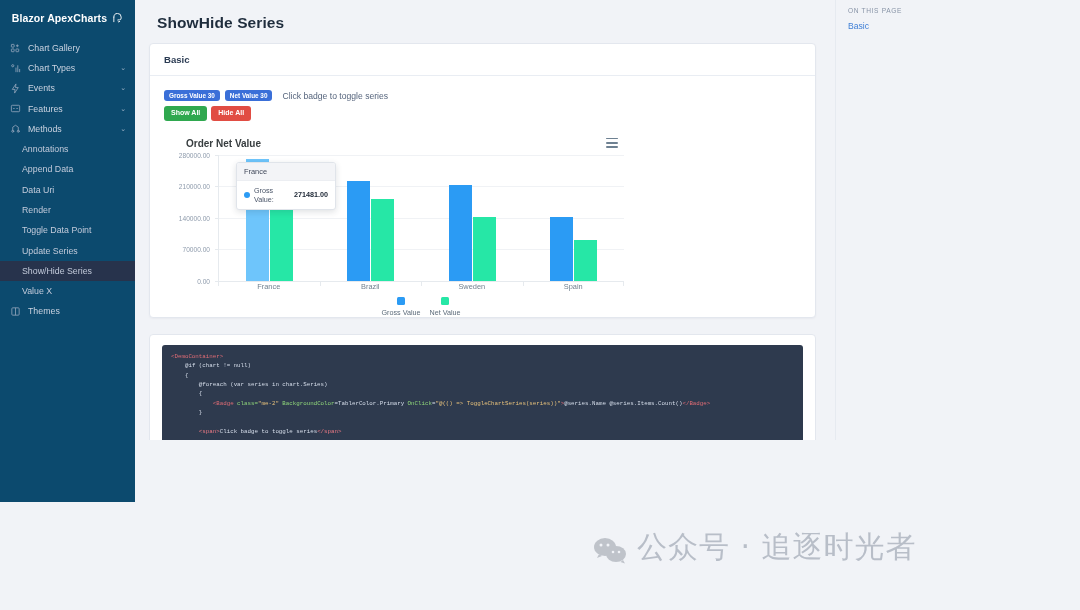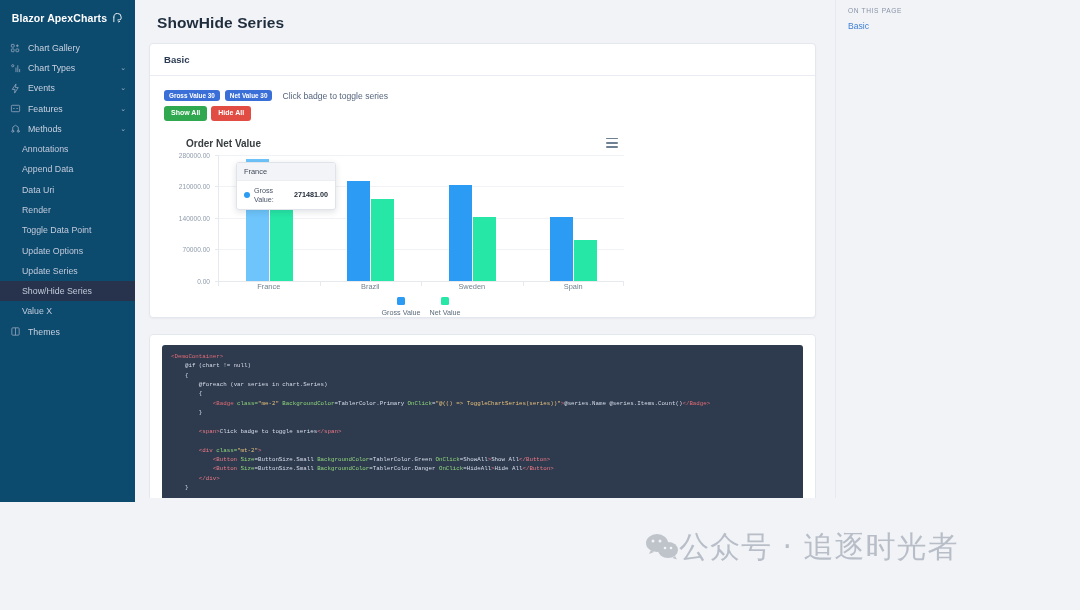--- a/index.html
+++ b/index.html
@@ -43,21 +43,21 @@
   }
   .nav-sub {
     display: flex; align-items: center;
     height: 20.3px; padding-left: 22px;
     font-size: 8.8px; color: #c3cbdb; cursor: pointer;
   }
   .nav-sub.active { background: #27334c; }
 
   
   .main {
-    flex: 1 1 auto; height: 498px;
+    flex: 1 1 auto; height: 440px;
     background: #f1f3f7; position: relative;
     overflow: hidden;
     border-radius: 6px;
   }
   .main-inner { padding: 12px 14px 0 14px; width: 695px; }
   .page-title {
     font-size: 15.5px; color: #1f2d3d; font-weight: 600;
     margin: 2px 0 11px 8px; letter-spacing: .1px;
   }
 
@@ -210,22 +210,22 @@
     font-size: 6.6px; letter-spacing: .65px; color: #8793a6;
     text-transform: uppercase;
   }
   .rail-link {
     display: block; margin-top: 7px;
     font-size: 8.6px; color: #3f7fd6; cursor: pointer;
   }
 
   
   .watermark {
-    position: absolute; left: 645px; top: 527px;
-    display: flex; align-items: center; gap: 0;
+    position: absolute; left: 593px; top: 527px;
+    display: flex; align-items: flex-end; gap: 10px;
     z-index: 40; pointer-events: none;
     opacity: .55;
   }
   .wm-text {
     font-size: 30px; color: #8b94a3; font-weight: 500;
     font-family: "DejaVu Sans", sans-serif; letter-spacing: 1px;
     white-space: nowrap;
   }
   .wm-icon { opacity: .6; }
 </style>
@@ -310,23 +310,20 @@
           <span>Append Data</span>
         </div>
       <div class="nav-sub">
           <span>Data Uri</span>
         </div>
       <div class="nav-sub">
           <span>Render</span>
         </div>
       <div class="nav-sub">
           <span>Toggle Data Point</span>
-        </div>
-      <div class="nav-sub">
-          <span>Update Options</span>
         </div>
       <div class="nav-sub">
           <span>Update Series</span>
         </div>
       <div class="nav-sub active">
           <span>Show/Hide Series</span>
         </div>
       <div class="nav-sub">
           <span>Value X</span>
         </div>

